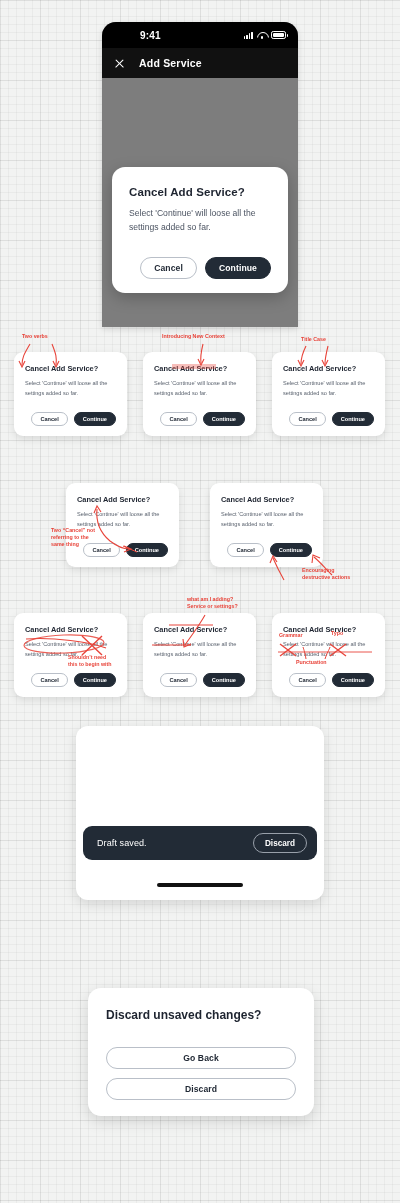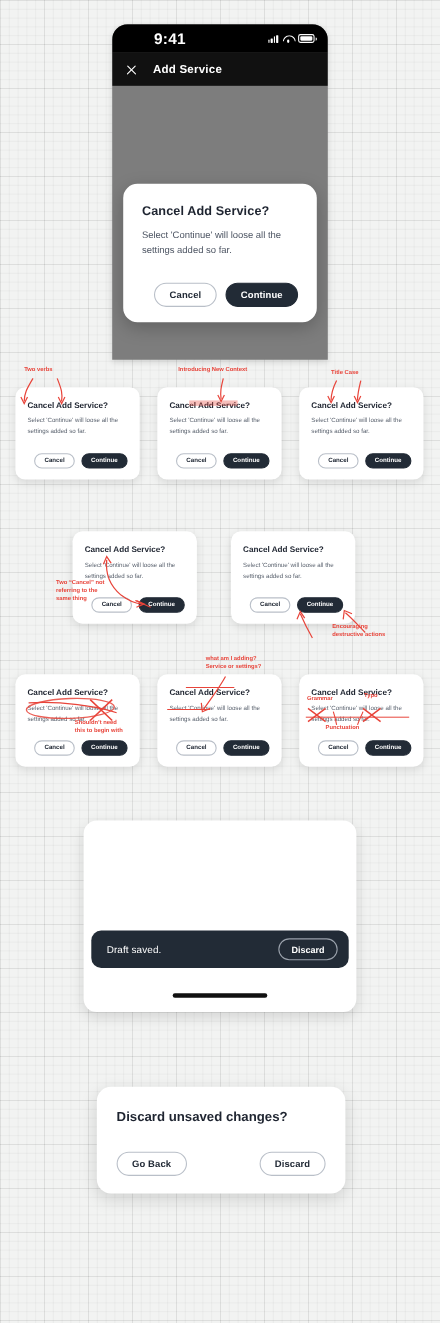--- a/index.html
+++ b/index.html
@@ -21,21 +21,21 @@
   
   .phone {
     position:absolute; left:102px; top:22px; width:196px; height:305px;
     background:#7d7d7d; border-radius:14px 14px 0 0; overflow:hidden;
     box-shadow:0 2px 6px rgba(0,0,0,0.14);
   }
   .statusbar {
     height:26px; background:#000; color:#fff; display:flex; align-items:center;
     justify-content:space-between; padding:0 12px 0 14px;
   }
-  .sb-time { font-size:14px; font-weight:bold; letter-spacing:.2px;padding-left:24px;}
+  .sb-time { font-size:10px; font-weight:bold; letter-spacing:.2px;padding-left:24px;}
   .sb-right { display:flex; align-items:flex-end; gap:4px; }
   .ico-cell { display:flex; align-items:flex-end; gap:1px; height:8px;}
   .ico-cell i { display:block; width:1.6px; background:#fff; border-radius:.5px;}
   .ico-cell i:nth-child(1){height:3px}.ico-cell i:nth-child(2){height:4.5px}
   .ico-cell i:nth-child(3){height:6px}.ico-cell i:nth-child(4){height:7.5px}
   .ico-wifi { width:10px; height:8px; position:relative;}
   .ico-wifi::before{content:"";position:absolute;left:0;top:1px;width:10px;height:10px;
      border:1.7px solid #fff;border-radius:50%;clip-path:polygon(0 0,100% 0,100% 45%,0 45%);}
   .ico-wifi::after{content:"";position:absolute;left:3.6px;top:5.4px;width:2.8px;height:2.8px;
      background:#fff;border-radius:50%;}
@@ -76,42 +76,42 @@
            display:inline-flex;align-items:center;justify-content:center;white-space:nowrap;}
   .btn-s.ghost { background:#fff;color:#222a36;border:.8px solid #b9bfc8;}
   .btn-s.solid { background:#222b36;color:#fff;border:.8px solid #222b36;}
 
   
   .anno { position:absolute; color:#e8443a; font-size:5.3px; font-weight:bold; line-height:1.35; white-space:pre;}
   .ov { position:absolute; pointer-events:none; overflow:visible;}
 
   
   .snap {
-    position:absolute; left:76px; top:746px; width:248px; height:174px;
+    position:absolute; left:76px; top:726px; width:248px; height:174px;
     background:#fff; border-radius:12px; box-shadow:0 4px 13px rgba(0,0,0,0.13); overflow:hidden;
   }
   .snackbar {
     position:absolute; left:7px; right:7px; top:100px; height:34px; background:#222b36;
     border-radius:9px; display:flex; align-items:center; justify-content:space-between;
     padding:0 10px 0 14px;
   }
   .snack-text { color:#fff; font-size:9px; letter-spacing:.1px;}
   .snack-btn { color:#fff; border:1px solid #99a0aa; border-radius:30px; font-size:8.2px;
                font-weight:bold; padding:4.5px 11px; background:transparent;}
   .home-ind { position:absolute; left:50%; transform:translateX(-50%); bottom:13px;
               width:86px; height:3.6px; background:#111; border-radius:3px;}
 
   
   .bottom-dialog {
     position:absolute; left:88px; top:988px; width:226px;
     background:#fff; border-radius:13px; padding:20px 18px 16px 18px;
     box-shadow:0 5px 15px rgba(0,0,0,0.14);
   }
   .bottom-dialog .d-title { font-size:12px; font-weight:bold; color:#1e2430;}
-  .bottom-dialog .d-actions { display:flex; justify-content:space-between; gap:9px; margin-top:25px;}
+  .bottom-dialog .d-actions { display:flex; justify-content:flex-end; gap:9px; margin-top:25px;flex-direction:column;}
 </style>
 </head>
 <body>
 
 <div class="stage">
 
   <div class="phone">
     <div class="statusbar">
       <span class="sb-time">9:41</span>
       <span class="sb-right">

